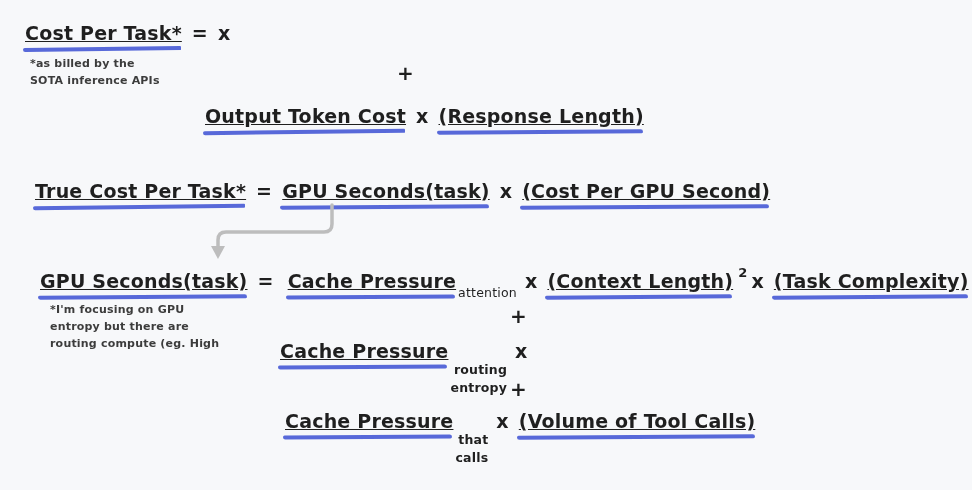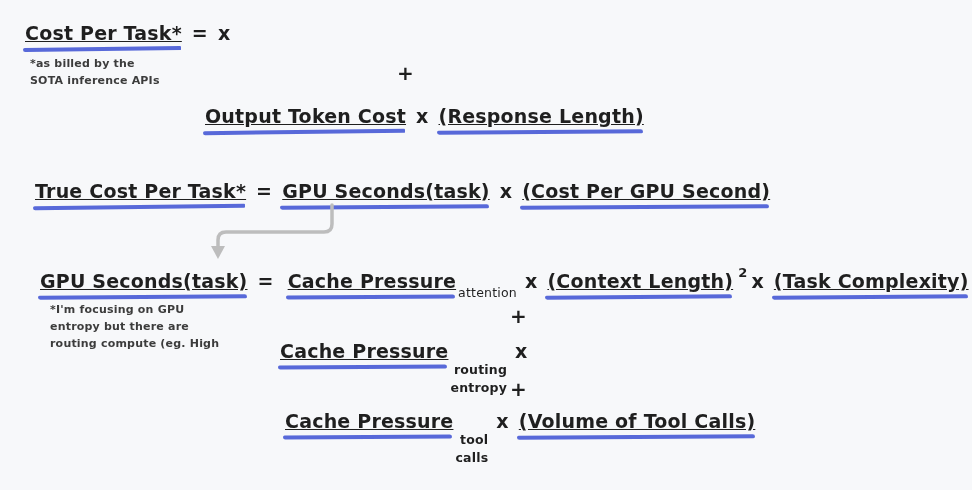--- a/index.html
+++ b/index.html
@@ -148,20 +148,20 @@
       <span>entropy</span>
     </span>
     <span class="op">x</span>
   </div>
 
   <span class="plus" style="left:510px;top:377px;">+</span>
 
   <div class="line" style="left:285px;top:410px;">
     <span class="t u" style="margin-right:0;">Cache Pressure</span>
     <span class="substack">
-      <span>tool</span>
+      <span>that</span>
       <span>calls</span>
     </span>
     <span class="op">x</span>
     <span class="t u">(Volume of Tool Calls)</span>
   </div>
 
 </div>
 
 </body></html>

